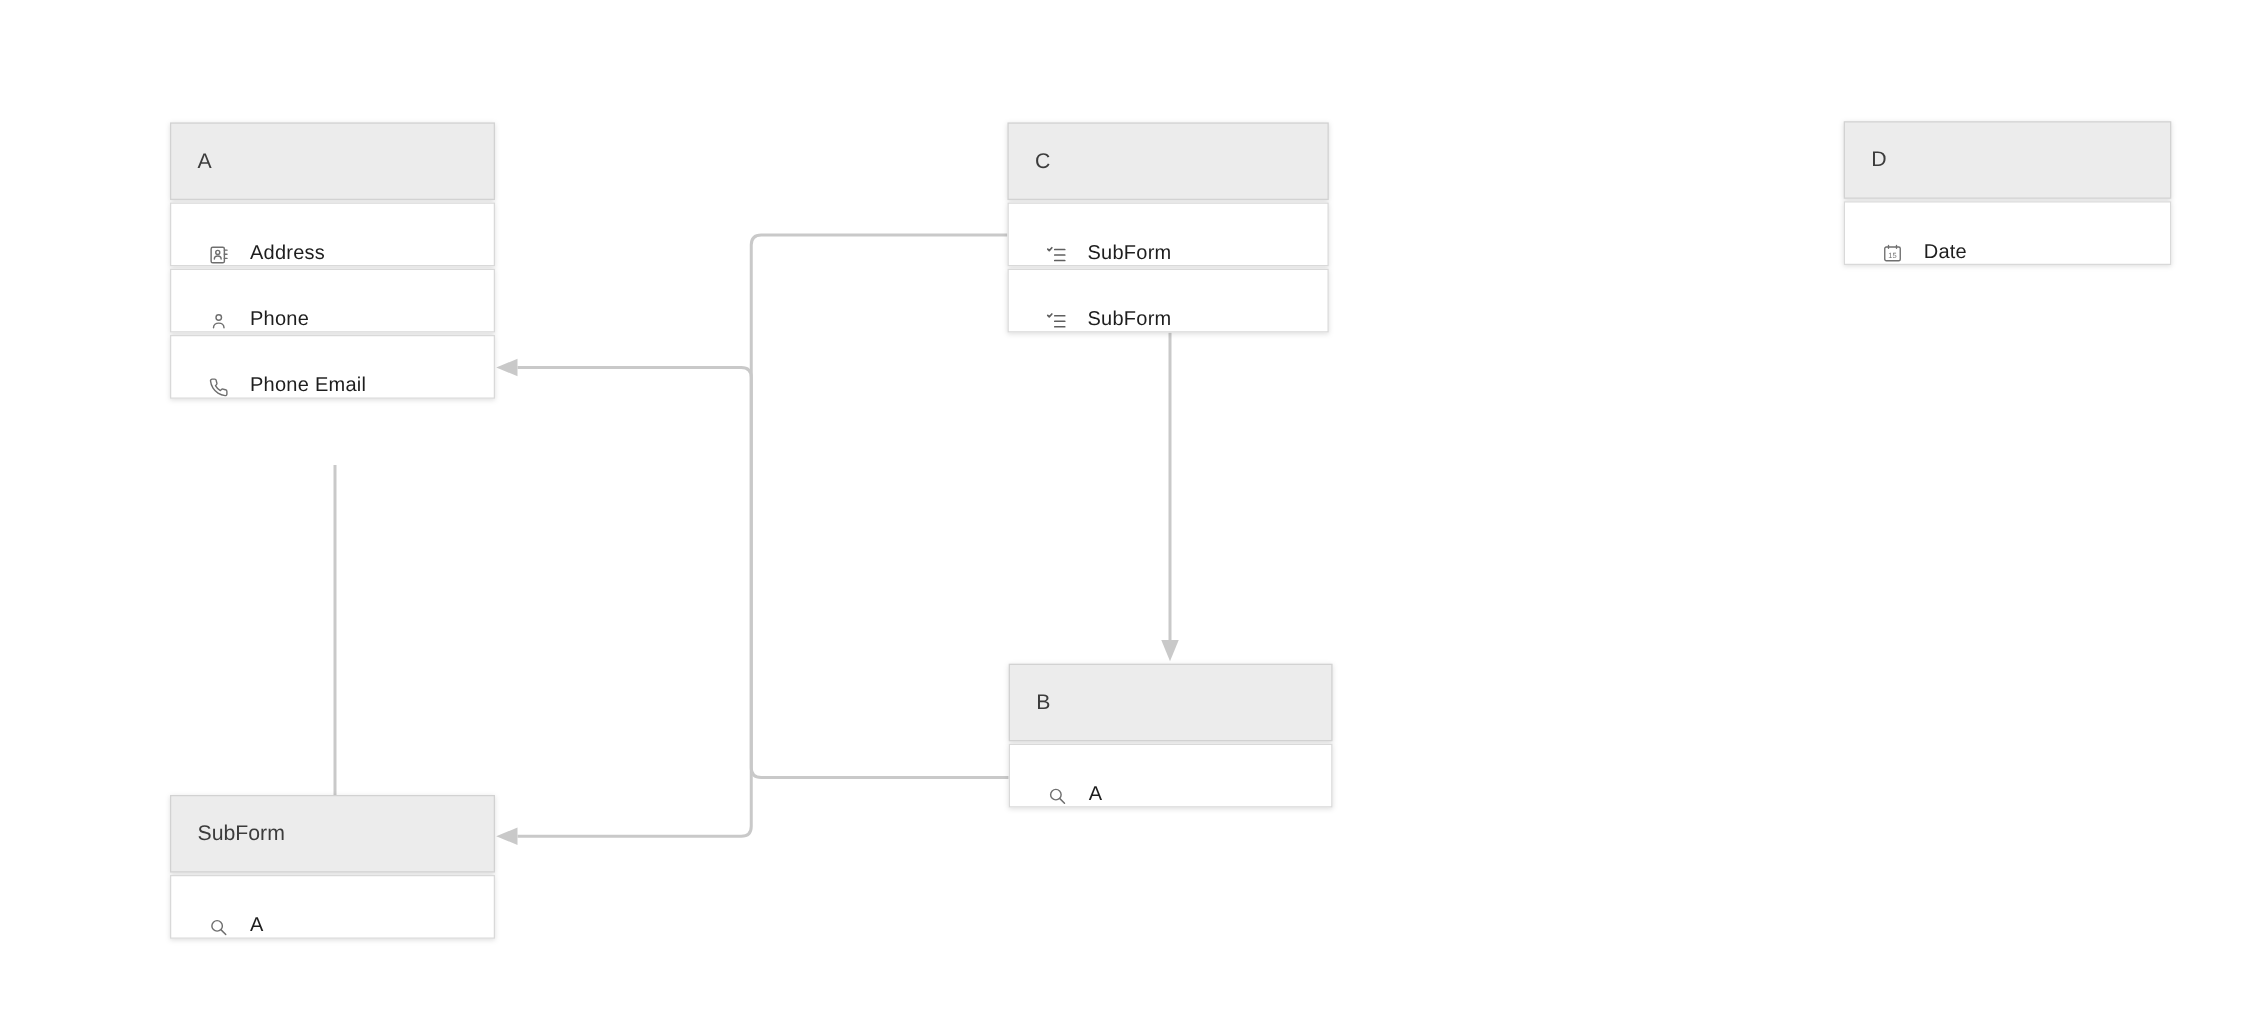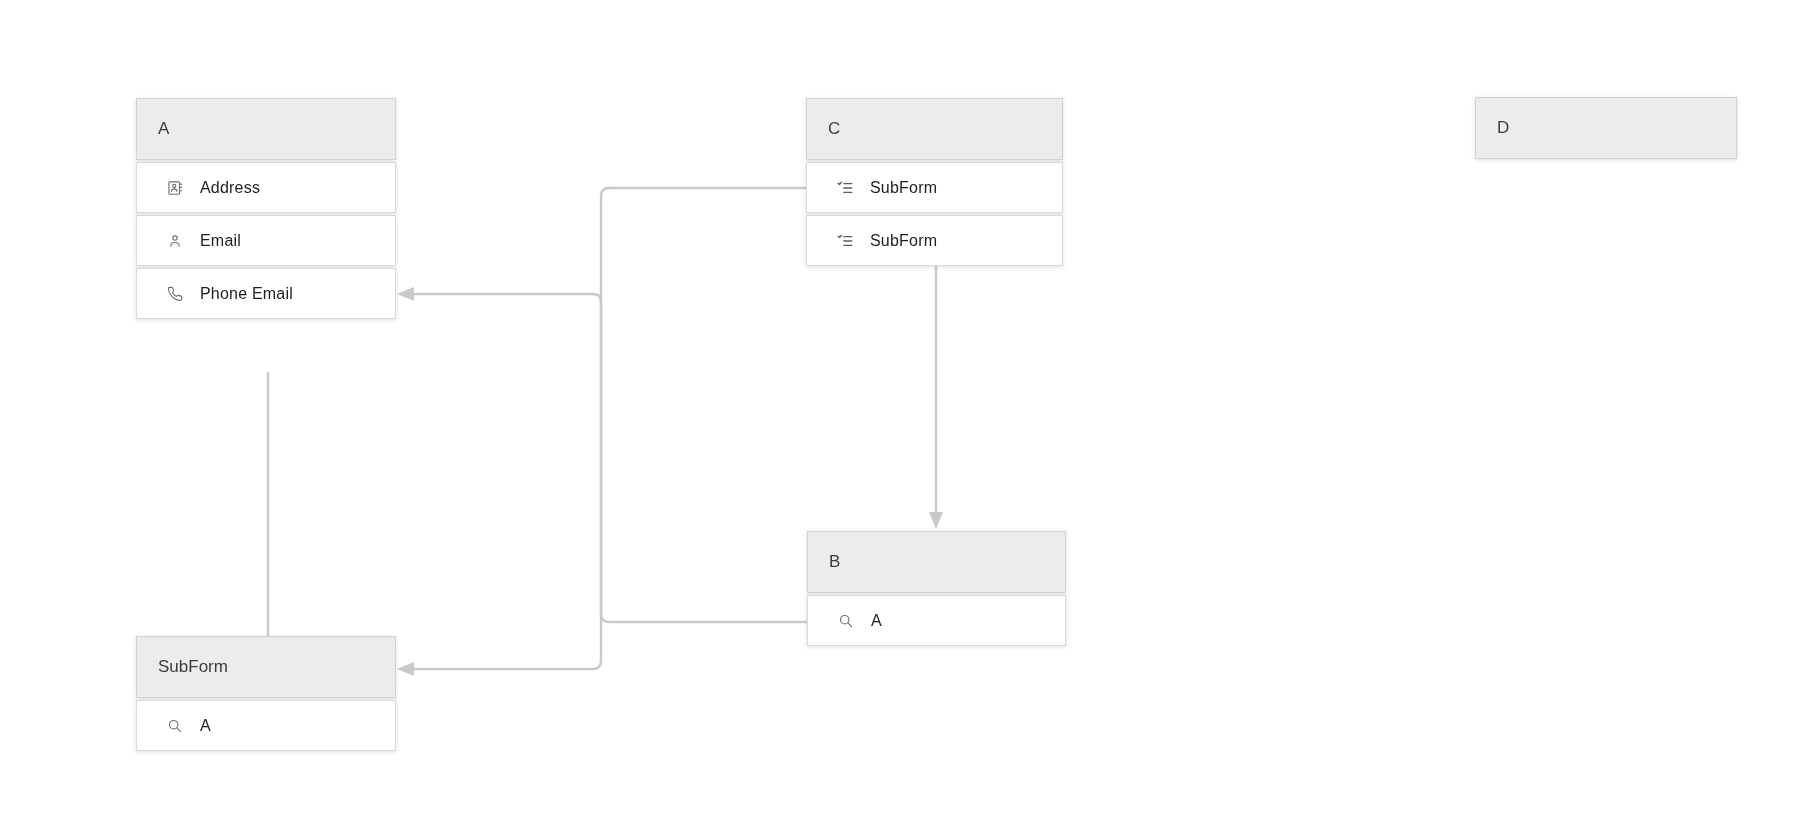--- a/index.html
+++ b/index.html
@@ -35,21 +35,21 @@
     border: 1px solid var(--border-color, #d2d2d2);
     padding-left: 21px;
     box-sizing: border-box;
     height: 62px;
     font-size: 17px;
     color: var(--header-text, #3c3c3c);
     cursor: move;
   }
   .node-field {
     display: flex;
-    align-items: center;
+    align-items: flex-end;
     height: 51px;
     margin-top: 2px;
     background: #ffffff;
     border: 1px solid var(--row-border, #d9d9d9);
     box-sizing: border-box;
     padding-left: 30px;
   }
   .f-icon {
     display: inline-flex;
     width: 16px;
@@ -94,21 +94,21 @@
           </span>
           <span class="f-label">Address</span>
         </div>
         <div class="node-field">
           <span class="f-icon">
             <svg width="16" height="16" viewBox="0 0 16 16" fill="none" stroke="#6f6f6f" stroke-width="1.15" stroke-linecap="round" stroke-linejoin="round">
               <circle cx="8" cy="5" r="2.2"></circle>
               <path d="M3.8 13.2c0-2.3 1.9-3.7 4.2-3.7s4.2 1.4 4.2 3.7"></path>
             </svg>
           </span>
-          <span class="f-label">Email</span>
+          <span class="f-label">Phone</span>
         </div>
         <div class="node-field">
           <span class="f-icon">
             <svg width="16" height="16" viewBox="0 0 16 16" fill="none" stroke="#6f6f6f" stroke-width="1.7" stroke-linecap="round" stroke-linejoin="round">
               <g transform="scale(0.66)">
                 <path d="M22 16.92v3a2 2 0 0 1-2.18 2 19.79 19.79 0 0 1-8.63-3.07 19.5 19.5 0 0 1-6-6 19.79 19.79 0 0 1-3.07-8.67A2 2 0 0 1 4.11 2h3a2 2 0 0 1 2 1.72 12.84 12.84 0 0 0 .7 2.81 2 2 0 0 1-.45 2.11L8.09 9.91a16 16 0 0 0 6 6l1.27-1.27a2 2 0 0 1 2.11-.45 12.84 12.84 0 0 0 2.81.7A2 2 0 0 1 22 16.92z"></path>
               </g>
             </svg>
           </span>
           <span class="f-label">Phone Email</span>
@@ -138,20 +138,30 @@
               <path d="M6.8 12.4h8"></path>
             </svg>
           </span>
           <span class="f-label">SubForm</span>
         </div>
       </div>
       <div class="node" style="left: 1475px; top: 97px; width: 262px;">
         <div class="node-header">
           <span>D</span>
         </div>
+        <div class="node-field">
+          <span class="f-icon">
+            <svg width="16" height="16" viewBox="0 0 16 16" fill="none" stroke="#6f6f6f" stroke-width="1.1" stroke-linecap="round" stroke-linejoin="round">
+              <rect x="1.8" y="2.6" width="12.4" height="11" rx="1.2"></rect>
+              <path d="M4.8 1.4v2.2M11.2 1.4v2.2"></path>
+              <text x="8" y="11.3" font-size="6" text-anchor="middle" fill="#6f6f6f" stroke="none" font-family="Liberation Sans, sans-serif">15</text>
+            </svg>
+          </span>
+          <span class="f-label">Date</span>
+        </div>
       </div>
       <div class="node" style="left: 807px; top: 531px; width: 259px;">
         <div class="node-header">
           <span>B</span>
         </div>
         <div class="node-field">
           <span class="f-icon">
             <svg width="16" height="16" viewBox="0 0 16 16" fill="none" stroke="#6f6f6f" stroke-width="1.15" stroke-linecap="round" stroke-linejoin="round">
               <circle cx="6.7" cy="6.7" r="4.2"></circle>
               <path d="M9.9 9.9 13.6 13.6"></path>

